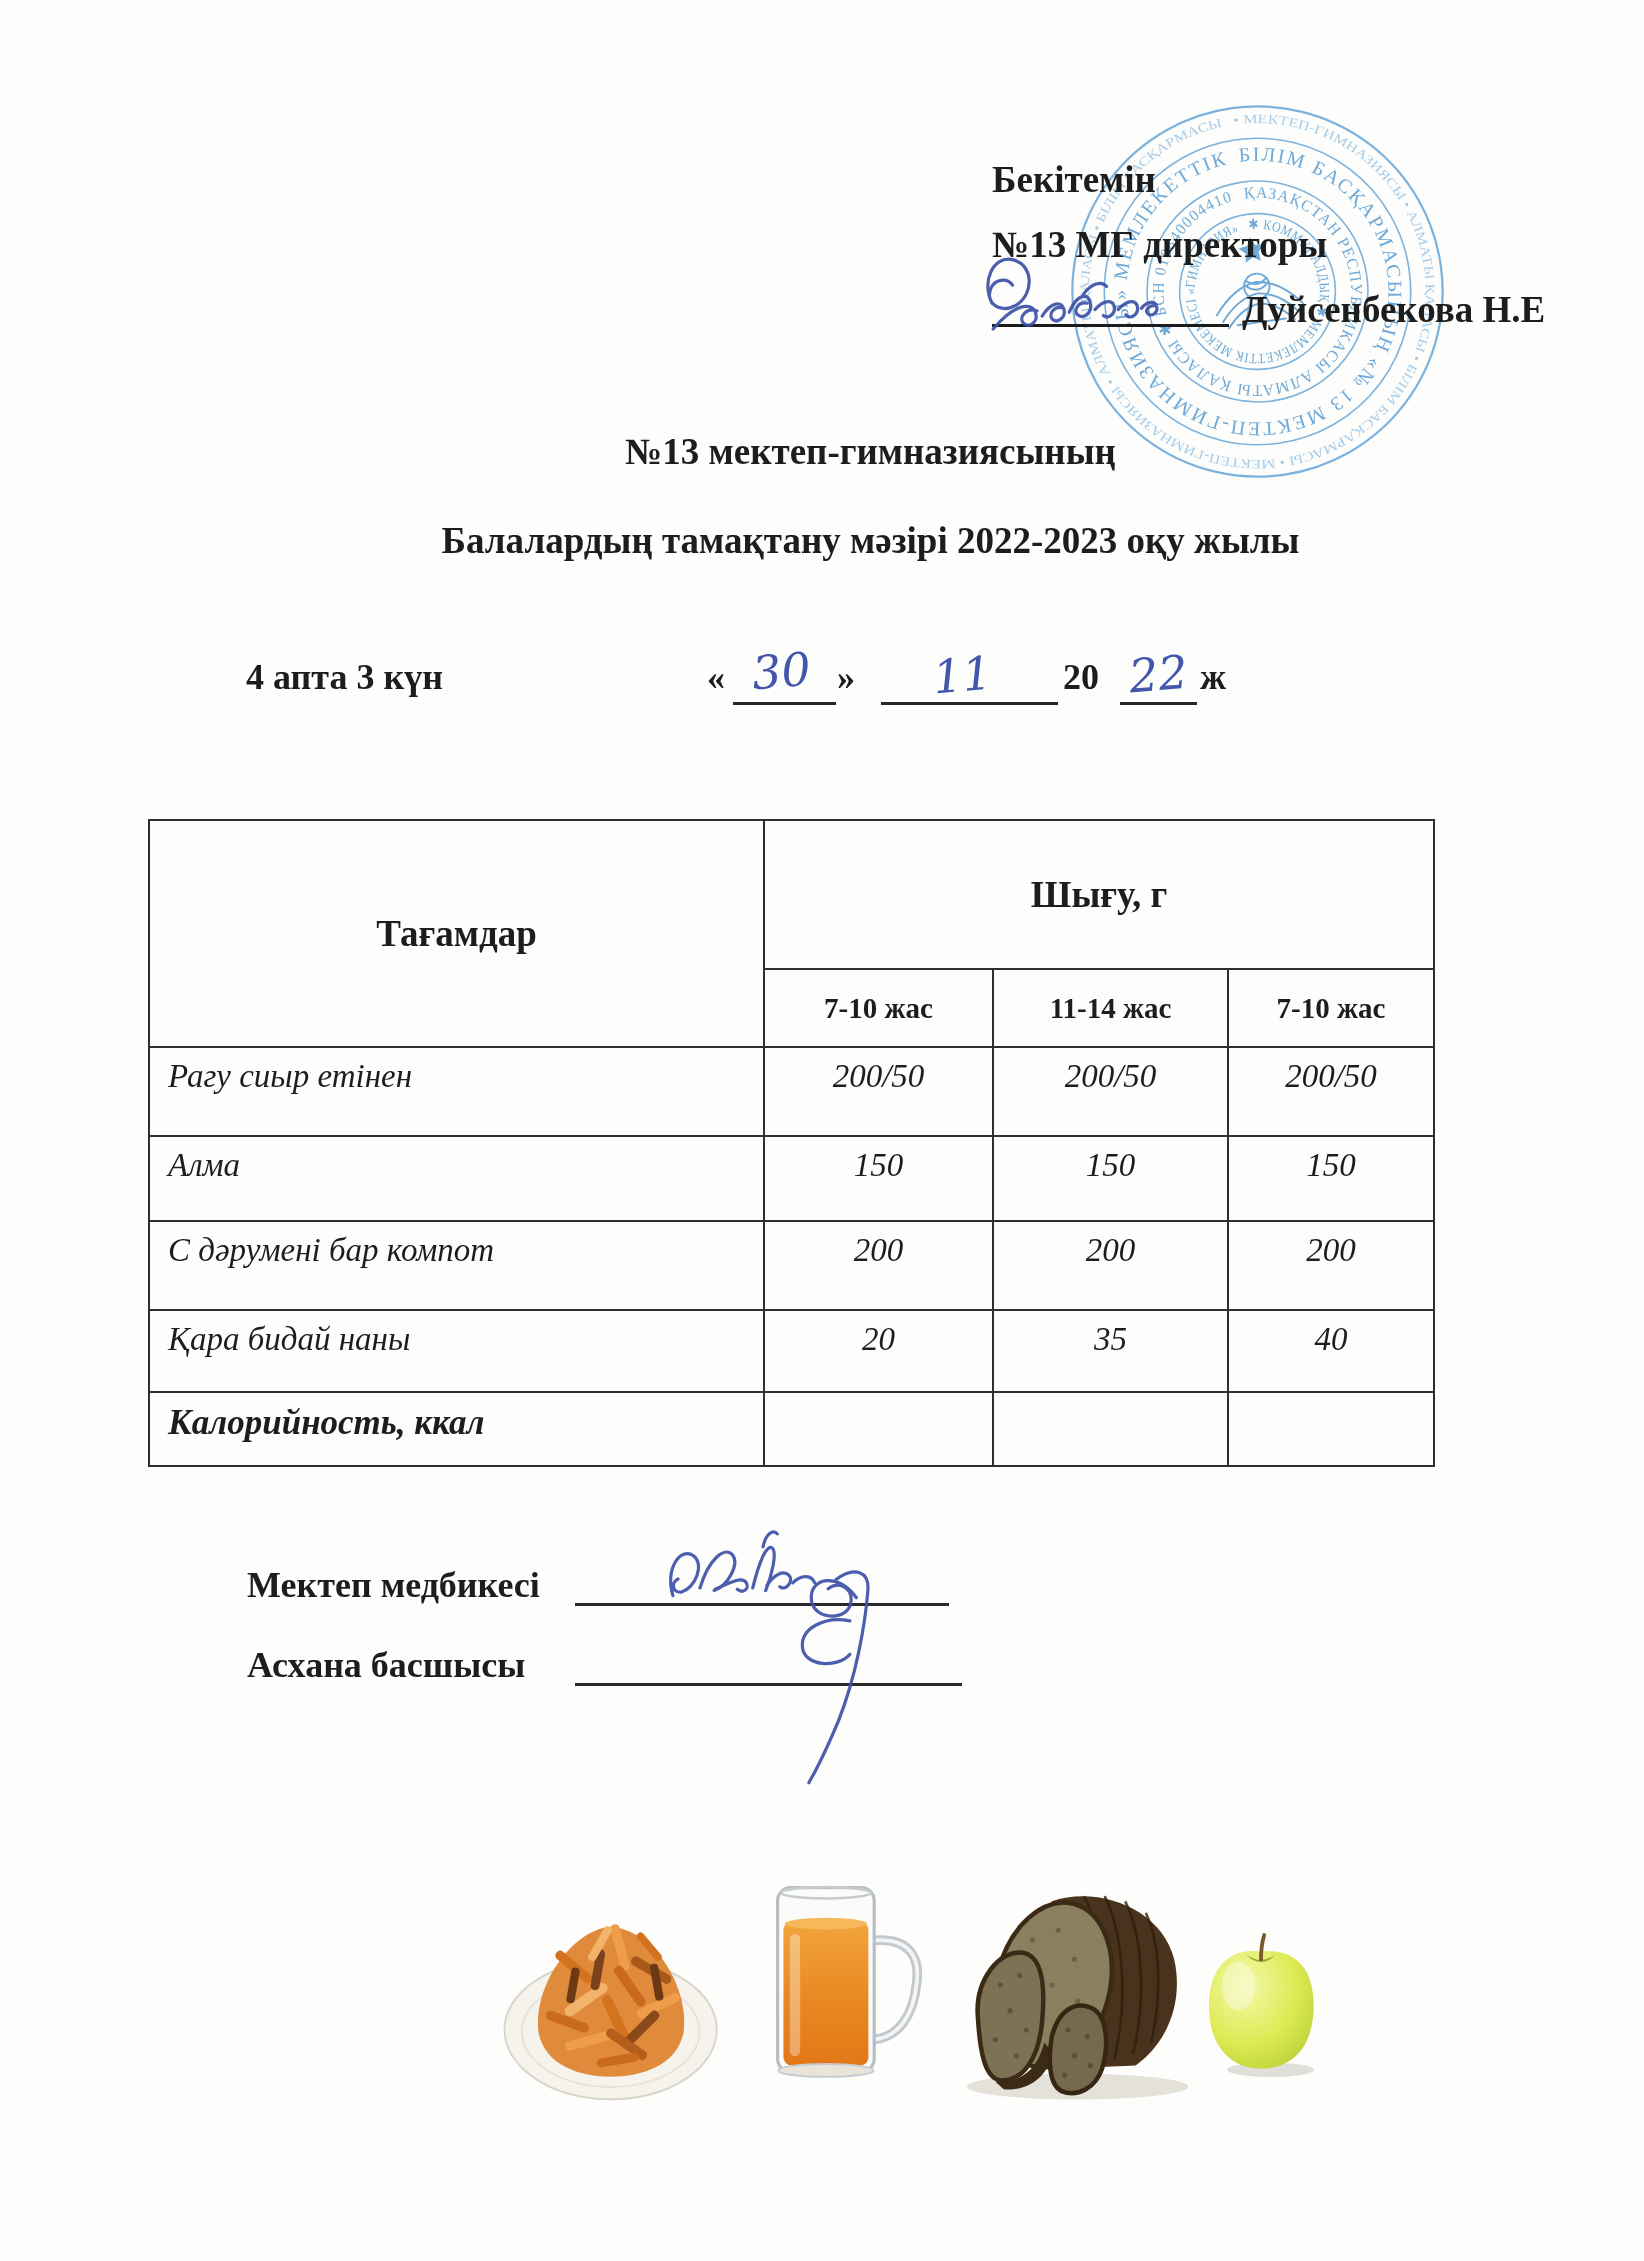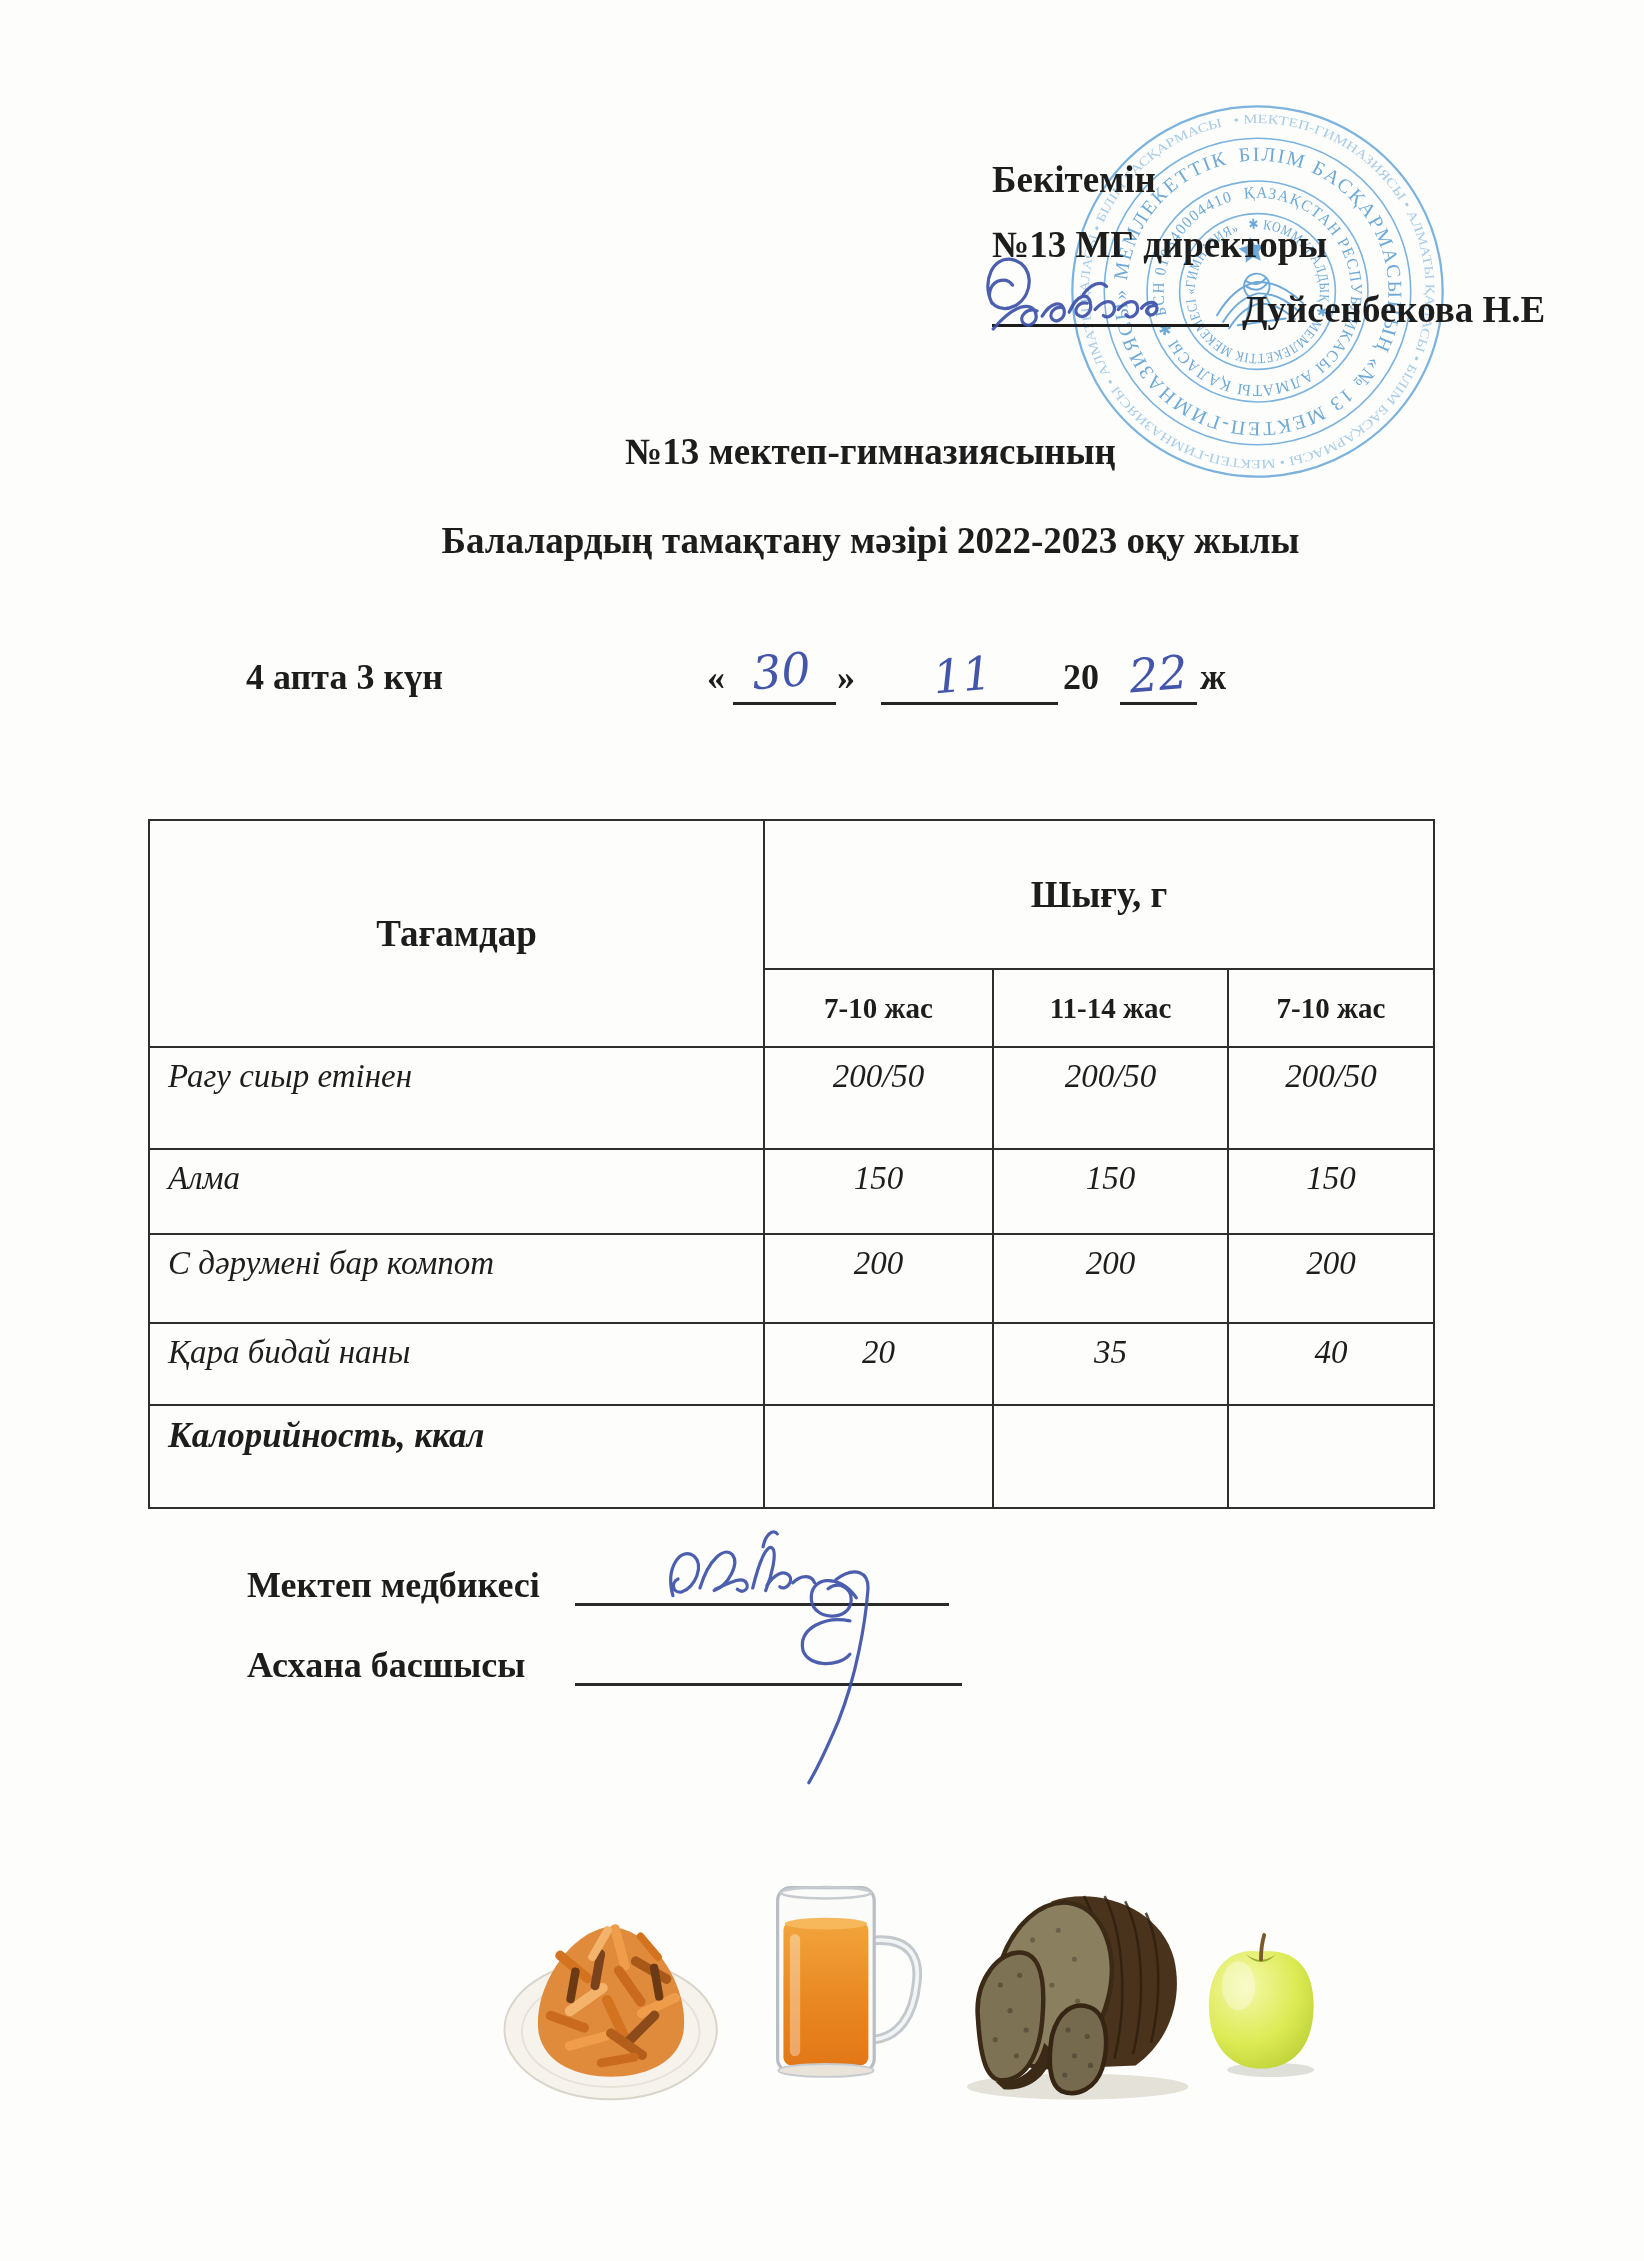--- a/index.html
+++ b/index.html
@@ -158,21 +158,21 @@
     <tbody>
         <tr style="height:149px">
       <th rowspan="2">Тағамдар</th>
       <th colspan="3">Шығу, г</th>
     </tr>
     <tr class="subhead" style="height:78px">
       <td>7-10 жас</td>
       <td>11-14 жас</td>
       <td>7-10 жас</td>
     </tr>
-    <tr class="drow" style="height:102px">
+    <tr class="drow" style="height:89px">
       <td class="dish">Рагу сиыр етінен</td>
       <td class="val">200/50</td>
       <td class="val">200/50</td>
       <td class="val">200/50</td>
     </tr>
     <tr class="drow" style="height:85px">
       <td class="dish">Алма</td>
       <td class="val">150</td>
       <td class="val">150</td>
       <td class="val">150</td>
@@ -182,21 +182,21 @@
       <td class="val">200</td>
       <td class="val">200</td>
       <td class="val">200</td>
     </tr>
     <tr class="drow" style="height:82px">
       <td class="dish">Қара бидай наны</td>
       <td class="val">20</td>
       <td class="val">35</td>
       <td class="val">40</td>
     </tr>
-    <tr class="drow lastrow" style="height:103px">
+    <tr class="drow lastrow" style="height:74px">
       <td class="dish">Калорийность, ккал</td>
       <td class="val"></td>
       <td class="val"></td>
       <td class="val"></td>
     </tr>
   </tbody>
     </table>
 
   <div class="sig-label nurse-label">Мектеп медбикесі</div>
   <div class="sig-rule nurse-rule"></div>

